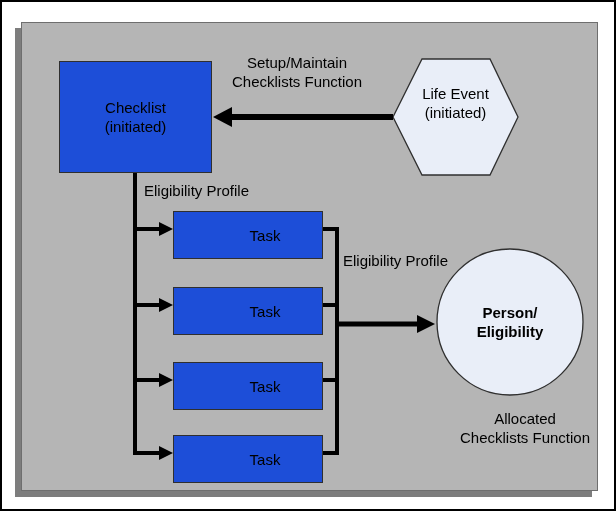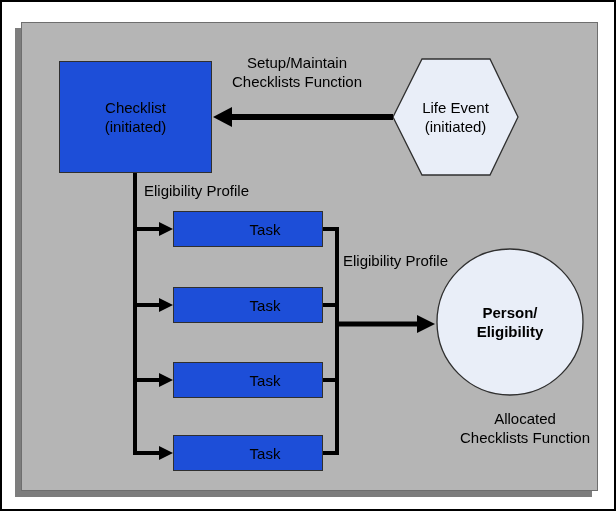--- a/index.html
+++ b/index.html
@@ -34,32 +34,32 @@
   .node-rect{
     position:absolute;
     background:#1d4ed8;
     border:1px solid #2f2f2f;
     box-sizing:border-box;
     display:flex;align-items:center;justify-content:center;
     text-align:center;
     font-size:15px;line-height:19px;color:#000;
   }
   #checklist-box{left:57px;top:59px;width:153px;height:112px;}
-  .task-box{left:171px;width:150px;height:36px;padding-left:34px;}
+  .task-box{left:171px;width:150px;height:48px;padding-left:34px;}
   #task-1{top:209px;}
   #task-2{top:285px;}
   #task-3{top:360px;}
   #task-4{top:433px;}
   .node-text{
     position:absolute;
     display:flex;flex-direction:column;align-items:center;justify-content:center;
     text-align:center;
     font-size:15px;line-height:19px;color:#000;
   }
-  #life-event-text{left:391px;top:57px;width:125px;height:116px;}
+  #life-event-text{left:391px;top:43px;width:125px;height:116px;}
   #person-text{left:435px;top:247px;width:146px;height:146px;font-weight:bold;}
   .free-label{
     position:absolute;
     font-size:15px;line-height:19px;color:#000;
     white-space:nowrap;
   }
   .free-label.centered{text-align:center;white-space:normal;}
   #setup-label{left:205px;top:51px;width:180px;}
   #eligibility-top-label{left:142px;top:179px;}
   #eligibility-right-label{left:341px;top:249px;}

